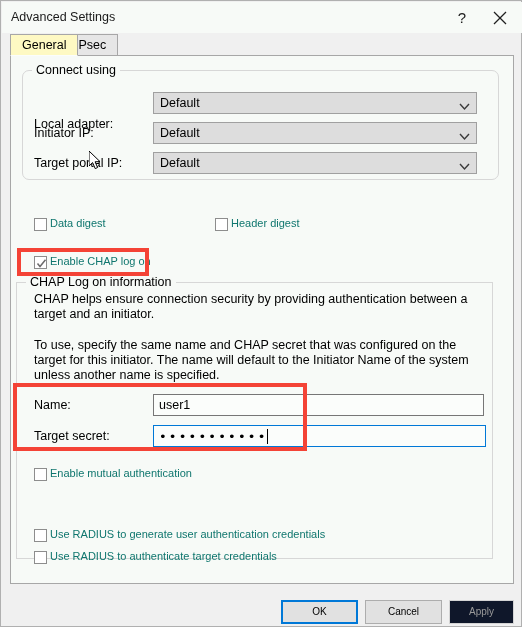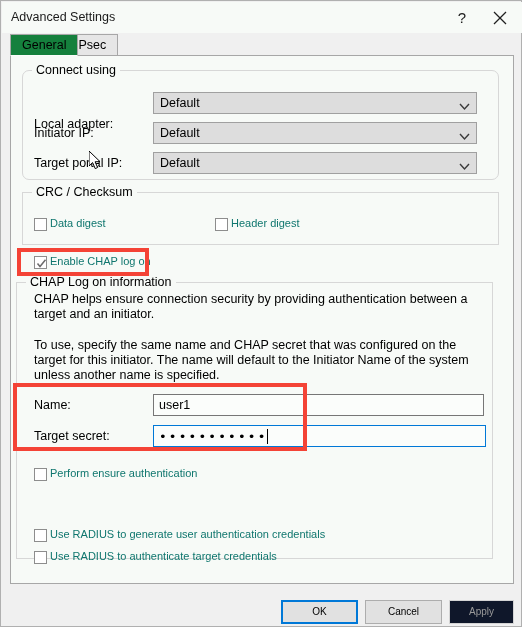--- a/index.html
+++ b/index.html
@@ -67,21 +67,21 @@
     line-height: 21px;
     padding: 0 11px;
     font-size: 12.5px;
     box-sizing: border-box;
     border: 1px solid #a7a7a7;
     cursor: default;
     white-space: nowrap;
   }
   .tab.active {
     left: 0;
-    background: #15803d;
+    background: #fef9c3;
     border-bottom: 1px solid #fbfdfb;
     z-index: 3;
   }
   .tab.inactive {
     left: 53px;
     background: #e6e6e6;
     border-bottom: 1px solid #a7a7a7;
     z-index: 1;
   }
 
@@ -304,23 +304,20 @@
     <div class="field-label" style="left:23px; top:100px;">Target portal IP:</div>
     <div class="combo" style="left:142px; top:96px; width:324px;">
       <span class="combo-text">Default</span>
       <span class="combo-arrow">
         <svg width="11" height="8" viewBox="0 0 11 8">
             <polyline points="1,1 5.5,6 10,1" fill="none" stroke="#3a3a3a" stroke-width="1.4"></polyline>
           </svg>
       </span>
     </div>
 
-    <div class="group" style="left:11px; top:136px; width:477px; height:53px;">
-      <div class="group-title">CRC / Checksum</div>
-    </div>
 
     <div class="cb-row" style="left:23px; top:161px;">
       <span class="cbox"></span>
       <span class="cb-label">Data digest</span>
     </div>
 
     <div class="cb-row" style="left:204px; top:161px;">
       <span class="cbox"></span>
       <span class="cb-label">Header digest</span>
     </div>
@@ -346,21 +343,21 @@
     <input class="tinput" type="text" style="left: 142px; top: 338px; width: 331px;" value="user1">
 
     <div class="field-label" style="left:23px; top:373px;">Target secret:</div>
     <div class="pw-field" style="left:142px; top:369px; width:333px;">
       <span class="pw-dots">•••••••••••</span>
       <span class="caret" style="left:113px;"></span>
     </div>
 
     <div class="cb-row" style="left:23px; top:411px;">
       <span class="cbox"></span>
-      <span class="cb-label">Perform ensure authentication</span>
+      <span class="cb-label">Enable mutual authentication</span>
     </div>
 
 
     <div class="cb-row" style="left:23px; top:472px;">
       <span class="cbox"></span>
       <span class="cb-label">Use RADIUS to generate user authentication credentials</span>
     </div>
 
     <div class="cb-row" style="left:23px; top:494px;">
       <span class="cbox"></span>

